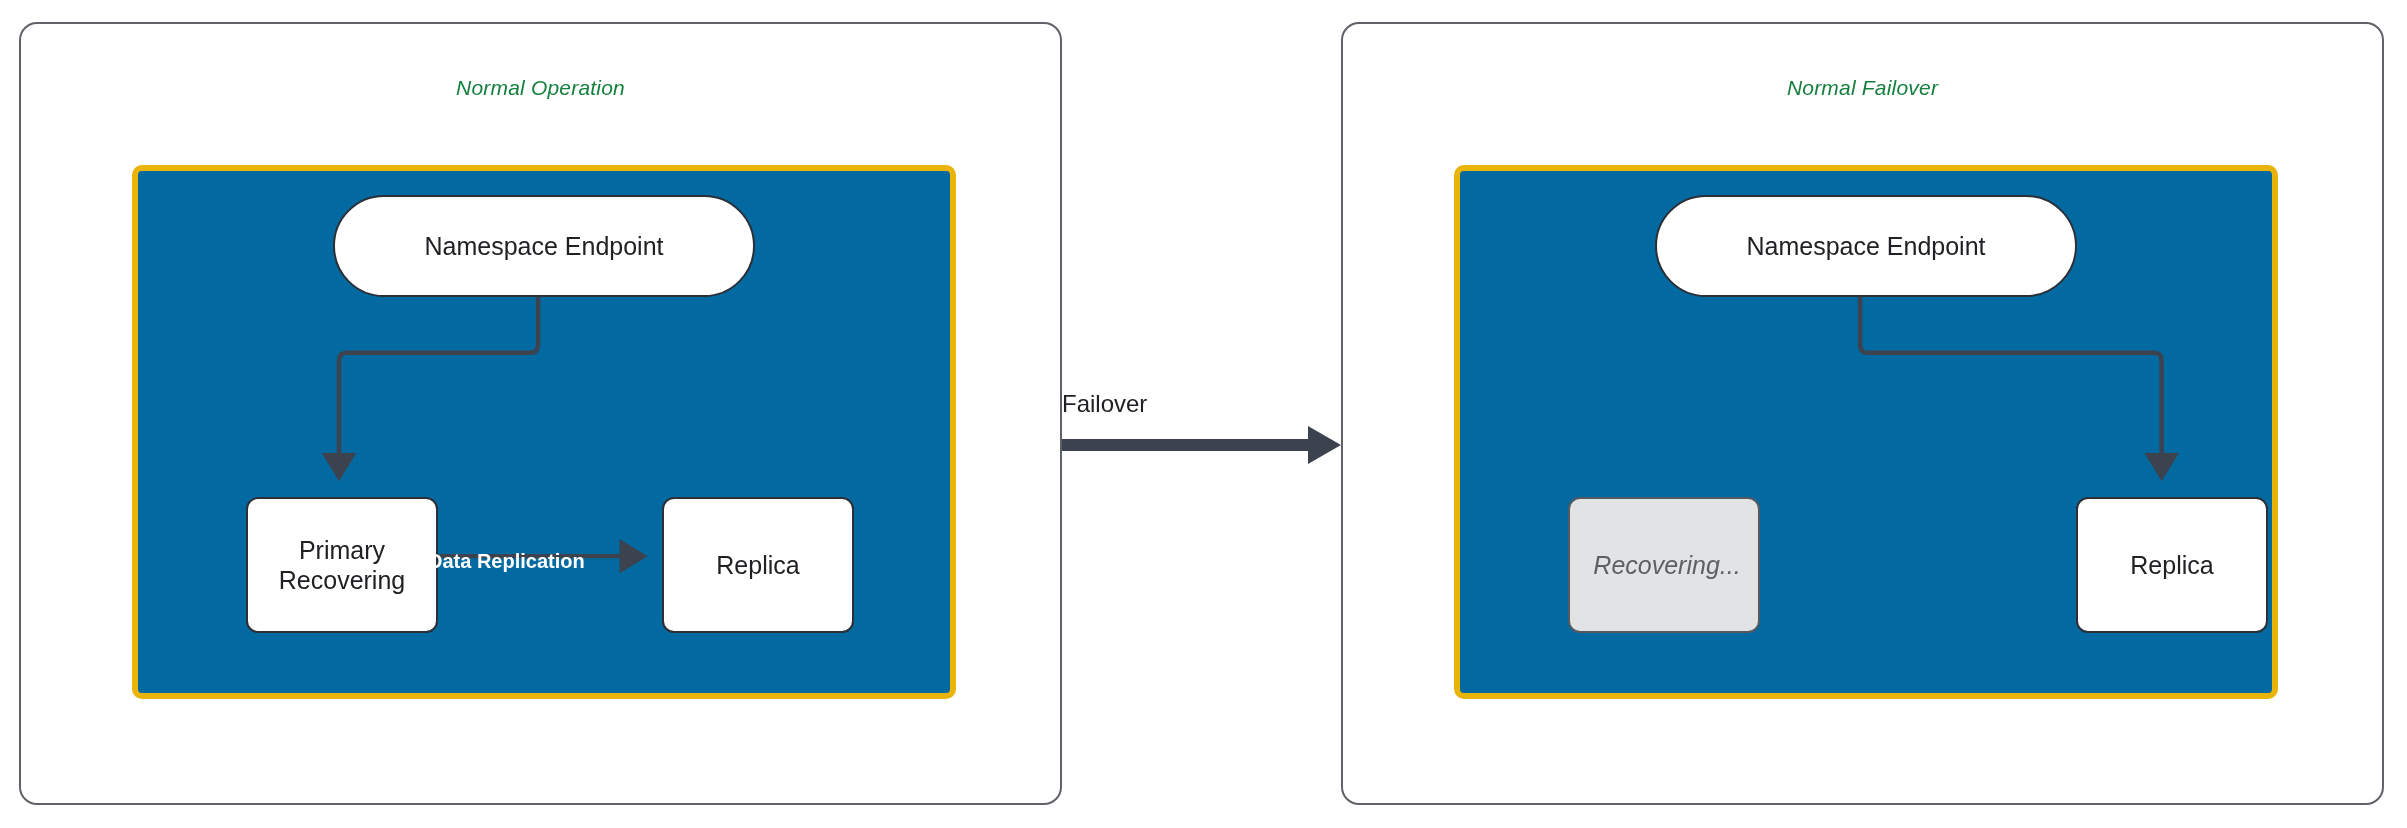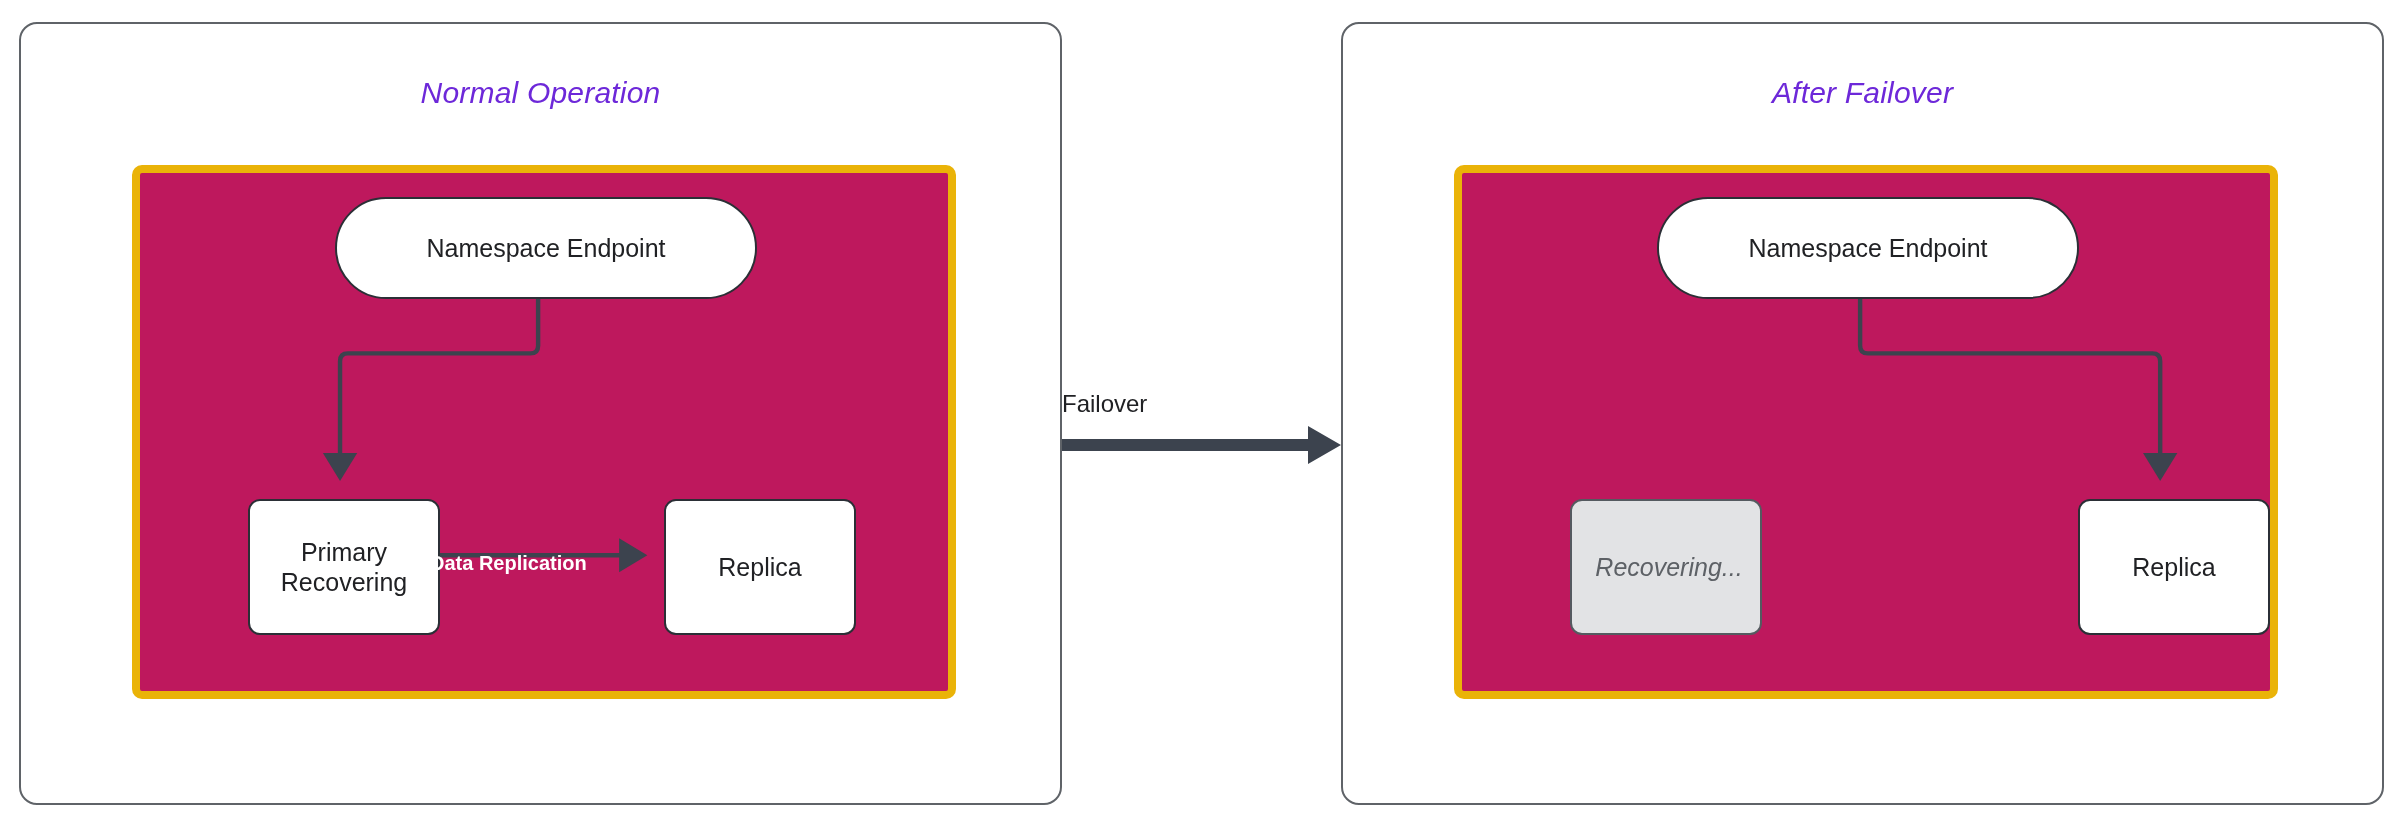--- a/index.html
+++ b/index.html
@@ -8,24 +8,24 @@
 
   .stage{position:absolute;left:0;top:0;width:2407px;height:828px;}
 
   
   .panel{position:absolute;border:2px solid #5f6368;border-radius:18px;
          background:#ffffff;box-sizing:border-box;}
   #panel-normal{left:19px;top:22px;width:1043px;height:783px;}
   #panel-failover{left:1341px;top:22px;width:1043px;height:783px;}
 
   .panel-title{position:absolute;top:52px;left:0;width:100%;text-align:center;
-               font-style:italic;font-size:30px;color:#6d28d9;letter-spacing:.2px;}
+               font-style:italic;font-size:21px;color:#15803d;letter-spacing:.2px;}
 
   
-  .bluebox{position:absolute;background:#be185d;border:8px solid #eab308;
+  .bluebox{position:absolute;background:#0369a1;border:6px solid #eab308;
            border-radius:10px;box-sizing:border-box;}
   #bluebox-normal{left:111px;top:141px;width:824px;height:534px;}
   #bluebox-failover{left:111px;top:141px;width:824px;height:534px;}
 
   
   .node{position:absolute;box-sizing:border-box;display:flex;align-items:center;
         justify-content:center;text-align:center;background:#ffffff;
         border:2.5px solid #2b2f36;color:#202124;font-size:25px;line-height:1.22;}
   .node.pill{border-radius:60px;}
   .node.rect{border-radius:12px;}
@@ -102,21 +102,21 @@
 
   <div id="failover-arrow-wrap">
     <div id="label-failover">Failover</div>
     <svg id="failover-svg" viewBox="0 0 279 42" preserveAspectRatio="none">
       <path d="M0,15 L246,15 L246,2 L279,21 L246,40 L246,27 L0,27 z" fill="#3c434e"></path>
     </svg>
   </div>
 
   <div class="panel" id="panel-failover">
 
-    <div class="panel-title">After Failover</div>
+    <div class="panel-title">Normal Failover</div>
 
     <div class="bluebox" id="bluebox-failover">
 
       <svg class="edges" viewBox="0 0 824 534" preserveAspectRatio="none">
         <defs>
           <marker id="ah-f" markerWidth="9" markerHeight="9" refX="5.2" refY="4.5" orient="auto" markerUnits="strokeWidth">
             <path d="M0,0.6 L6.4,4.5 L0,8.4 z" fill="#3c434e"></path>
           </marker>
         </defs>
 

